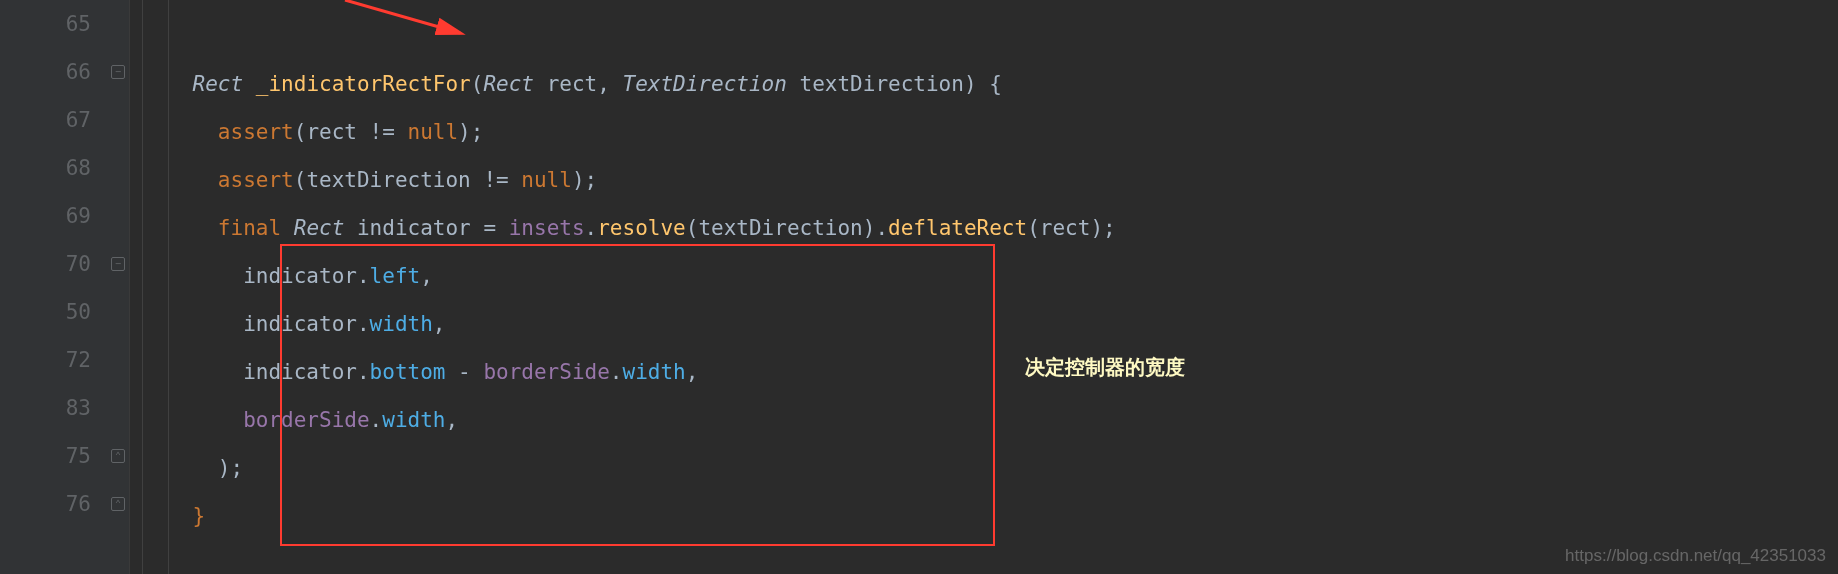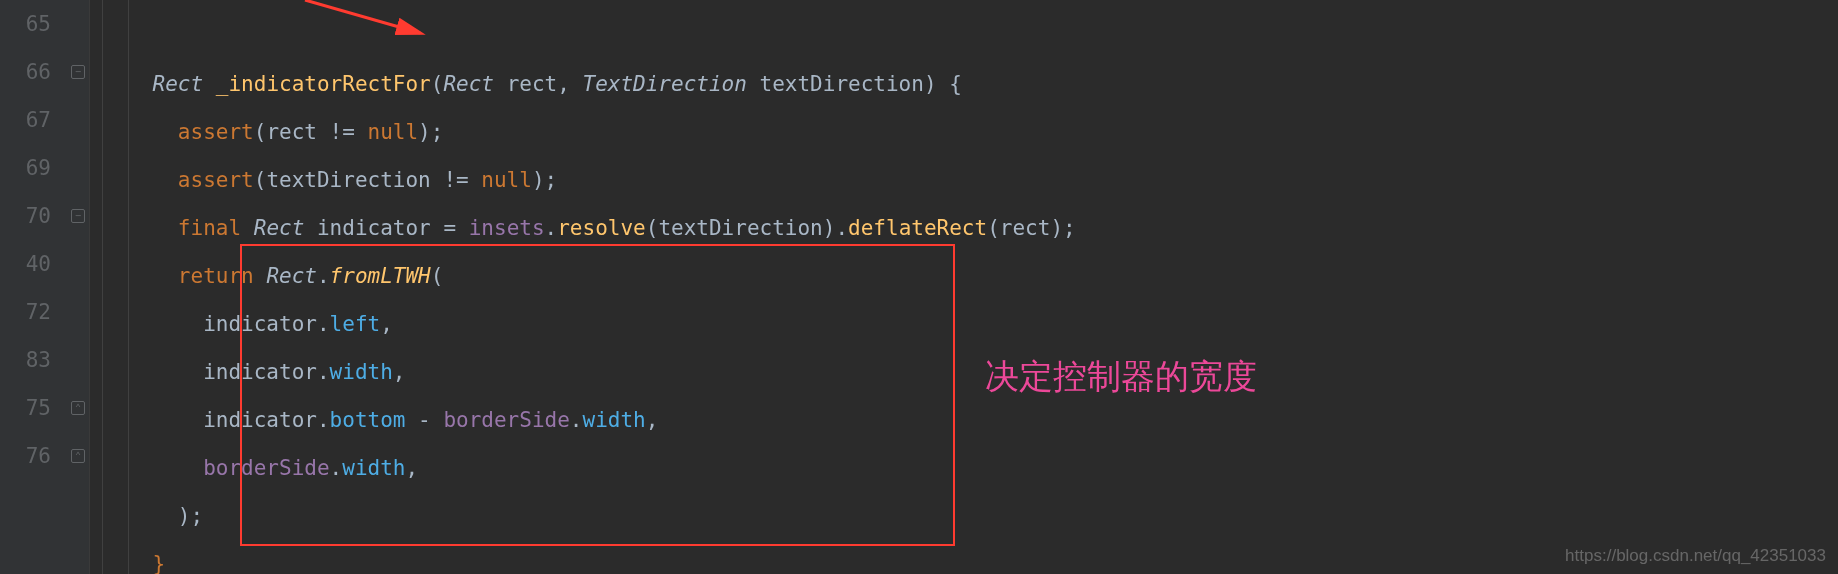--- a/index.html
+++ b/index.html
@@ -12,21 +12,21 @@
     height: 574px;
     overflow: hidden;
     position: relative;
   }
   .editor {
     display: flex;
     height: 100%;
   }
   .gutter {
     background: #313335;
-    width: 90px;
+    width: 130px;
     padding-top: 0px;
     text-align: right;
     color: #606366;
     user-select: none;
     flex-shrink: 0;
     border-right: 1px solid #3a3a3a;
   }
   .gutter-line {
     height: 48px;
     line-height: 48px;
@@ -104,23 +104,23 @@
     top: 244px;
     width: 715px;
     height: 302px;
     z-index: 3;
     pointer-events: none;
   }
   .annotation {
     position: absolute;
     left: 895px;
     top: 354px;
-    color: #ec4899;
-    font-size: 34px;
-    font-weight: normal;
+    color: #fef9c3;
+    font-size: 20px;
+    font-weight: bold;
     font-family: 'Microsoft YaHei', sans-serif;
     z-index: 4;
   }
   .watermark {
     position: absolute;
     right: 12px;
     bottom: 8px;
     color: #808080;
     font-size: 17px;
     font-family: sans-serif;
@@ -128,23 +128,24 @@
   }
 </style>
 </head>
 <body>
 
 <div class="editor">
   <div class="gutter">
     <div class="gutter-line">65</div>
     <div class="gutter-line"><span>66</span><span class="fold-marker">−</span></div>
     <div class="gutter-line">67</div>
+    <div class="gutter-line">68</div>
     <div class="gutter-line">69</div>
     <div class="gutter-line"><span>70</span><span class="fold-marker">−</span></div>
-    <div class="gutter-line">40</div>
+    <div class="gutter-line">50</div>
     <div class="gutter-line">72</div>
     <div class="gutter-line">83</div>
     <div class="gutter-line"><span>75</span><span class="fold-marker">⌃</span></div>
     <div class="gutter-line"><span>76</span><span class="fold-marker">⌃</span></div>
   </div>
 
   <div class="code-area">
     <div class="indent-guides">
       <div class="indent-guide" style="left:12px"></div>
       <div class="indent-guide" style="left:38px"></div>
@@ -158,21 +159,20 @@
       </defs>
       <line x1="5" y1="5" x2="120" y2="38" stroke="#ff3b30" stroke-width="3" marker-end="url(#ah)"></line>
     </svg>
 
     <div class="code-lines">
       <div class="code-line"></div>
       <div class="code-line"><span>    </span><span class="c-type">Rect</span><span> </span><span class="c-method">_indicatorRectFor</span><span class="c-paren">(</span><span class="c-type">Rect</span><span> </span><span class="c-param">rect</span><span class="c-paren">, </span><span class="c-type">TextDirection</span><span> </span><span class="c-param">textDirection</span><span class="c-paren">) </span><span class="c-brace">{</span></div>
       <div class="code-line"><span>      </span><span class="c-keyword">assert</span><span class="c-paren">(</span><span class="c-plain">rect</span><span class="c-plain"> != </span><span class="c-null">null</span><span class="c-paren">);</span></div>
       <div class="code-line"><span>      </span><span class="c-keyword">assert</span><span class="c-paren">(</span><span class="c-plain">textDirection</span><span class="c-plain"> != </span><span class="c-null">null</span><span class="c-paren">);</span></div>
       <div class="code-line"><span>      </span><span class="c-keyword">final</span><span> </span><span class="c-type">Rect</span><span> </span><span class="c-plain">indicator</span><span class="c-plain"> = </span><span class="c-purple">insets</span><span class="c-plain">.</span><span class="c-method">resolve</span><span class="c-paren">(</span><span class="c-plain">textDirection</span><span class="c-paren">).</span><span class="c-method">deflateRect</span><span class="c-paren">(</span><span class="c-plain">rect</span><span class="c-paren">);</span></div>
-      <div class="code-line"><span>      </span><span class="c-keyword">return</span><span> </span><span class="c-type">Rect</span><span class="c-plain">.</span><span class="c-method" style="font-style:italic">fromLTWH</span><span class="c-paren">(</span></div>
       <div class="code-line"><span>        </span><span class="c-plain">indicator</span><span class="c-plain">.</span><span class="c-field">left</span><span class="c-paren">,</span></div>
       <div class="code-line"><span>        </span><span class="c-plain">indicator</span><span class="c-plain">.</span><span class="c-field">width</span><span class="c-paren">,</span></div>
       <div class="code-line"><span>        </span><span class="c-plain">indicator</span><span class="c-plain">.</span><span class="c-field">bottom</span><span class="c-plain"> - </span><span class="c-purple">borderSide</span><span class="c-plain">.</span><span class="c-field">width</span><span class="c-paren">,</span></div>
       <div class="code-line"><span>        </span><span class="c-purple">borderSide</span><span class="c-plain">.</span><span class="c-field">width</span><span class="c-paren">,</span></div>
       <div class="code-line"><span>      </span><span class="c-paren">);</span></div>
       <div class="code-line"><span>    </span><span class="c-keyword">}</span></div>
     </div>
 
     <div class="red-box"></div>
     <div class="annotation">决定控制器的宽度</div>

